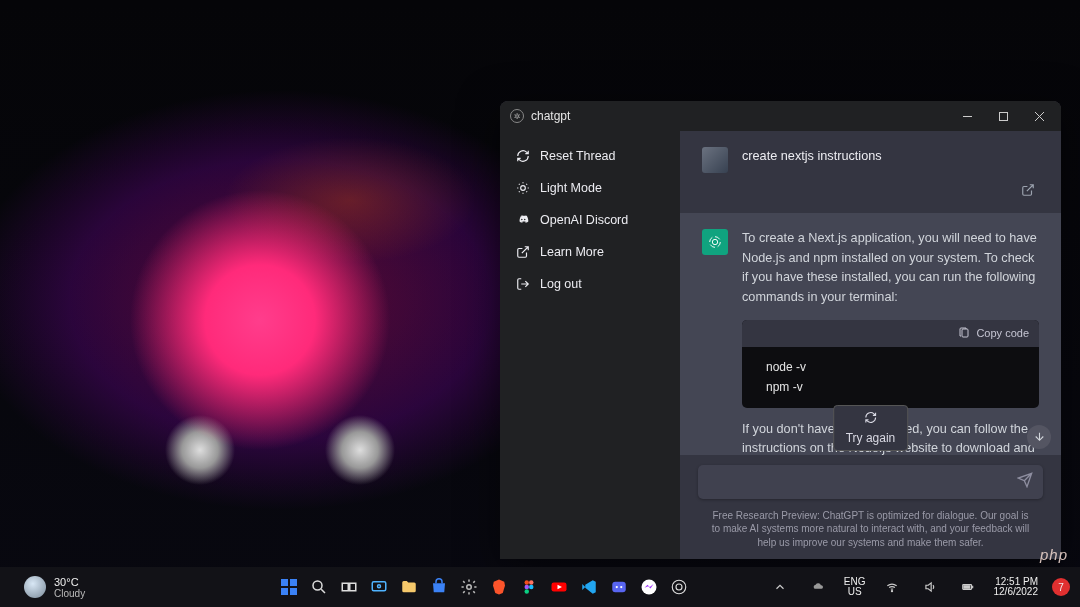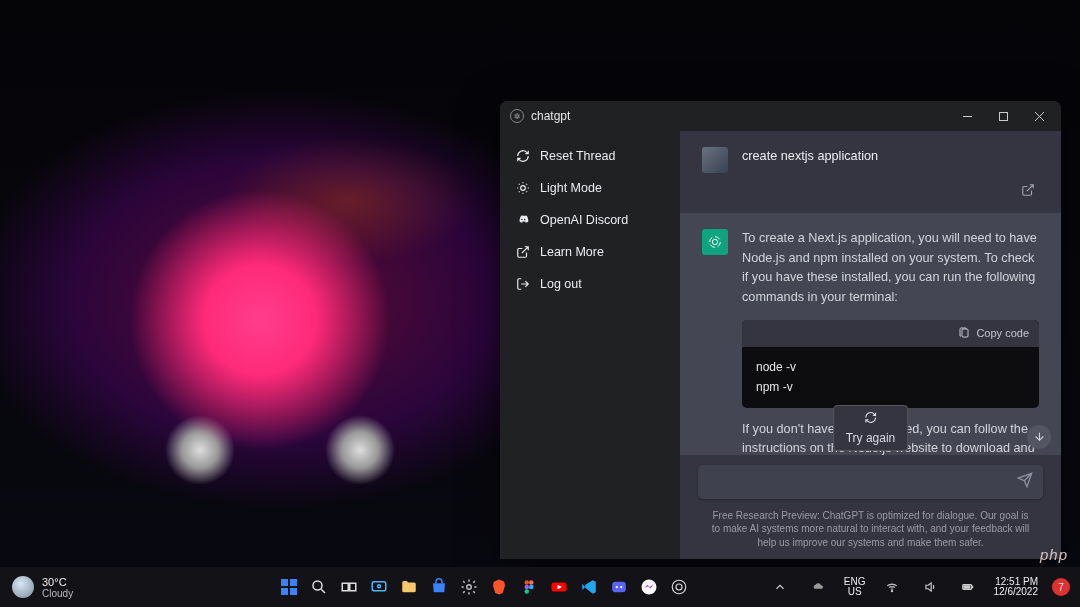--- a/index.html
+++ b/index.html
@@ -32,31 +32,31 @@
   .avatar { width:26px; height:26px; border-radius:3px; flex:0 0 26px; }
   .av-user { background:linear-gradient(135deg,#6b7280,#374151); }
   .av-ai { background:#10a37f; display:flex; align-items:center; justify-content:center; }
   .av-ai svg { width:16px; height:16px; }
   .msg-content { flex:1; min-width:0; }
   .user-head { display:flex; align-items:flex-start; }
   .ext-link { margin-left:auto; color:#9ca3af; margin-top:28px; margin-right:4px; }
   .ext-link svg { width:14px; height:14px; }
   .codeblk { margin:12px 0; border-radius:5px; overflow:hidden; background:#0d0d10; }
   .codehdr { display:flex; justify-content:flex-end; background:#343541; padding:5px 10px; font-size:11px; color:#c5c5d2; gap:6px; align-items:center; }
-  .codebody { padding:10px 14px; font-family:Consolas,monospace; font-size:12px; color:#e5e5e5; line-height:1.7; }
+  .codebody { padding:10px 24px; font-family:Consolas,monospace; font-size:12px; color:#e5e5e5; line-height:1.7; }
   .codeline { white-space:pre; }
   .tryagain { position:absolute; left:50%; transform:translateX(-50%); bottom:4px; background:#343541; border:1px solid #555; border-radius:4px; padding:5px 12px; font-size:12px; display:flex; align-items:center; gap:7px; color:#d9d9e3;flex-direction:column; }
   .scrolldn { position:absolute; right:10px; bottom:6px; width:24px; height:24px; border-radius:50%; background:#545562; display:flex; align-items:center; justify-content:center; }
   .inputbar { padding:10px 18px 6px; }
   .inputbox { background:#40414f; border-radius:5px; height:34px; display:flex; align-items:center; padding:0 10px; box-shadow:0 1px 3px rgba(0,0,0,.3); }
   .inputbox input { flex:1; background:transparent; border:none; outline:none; color:#fff; font-size:13px; }
   .send { color:#8e8ea0; }
   .footnote { text-align:center; font-size:10px; color:#9a9aa8; padding:4px 30px 10px; line-height:1.35; }
   .taskbar { position:absolute; left:0; bottom:0; width:1080px; height:40px; background:rgba(20,20,24,.9); backdrop-filter:blur(6px); display:flex; align-items:center; color:#eee; font-size:11px; }
-  .tb-left { display:flex; align-items:center; gap:8px; padding-left:12px; width:200px; }
+  .tb-left { display:flex; align-items:center; gap:8px; padding-left:24px; width:200px; }
   .tb-center { flex:1; display:flex; justify-content:center; gap:6px; }
   .tb-right { display:flex; align-items:center; gap:14px; padding-right:10px; }
   .tico { width:24px; height:24px; border-radius:4px; display:flex; align-items:center; justify-content:center; }
   .tico svg { width:18px; height:18px; }
   .tico.sm svg { width:14px; height:14px; }
   .weather-ico { width:22px; height:22px; border-radius:50%; background:radial-gradient(circle at 40% 35%,#d8e7f5,#7a8a99); }
   .lang { font-size:10px; line-height:1.05; text-align:center; }
   .clock { font-size:10px; line-height:1.05; text-align:right; }
   .notif { width:18px; height:18px; border-radius:50%; background:#e03030; display:flex; align-items:center; justify-content:center; font-size:10px; }
   .watermark { position:absolute; right:12px; bottom:44px; font-size:15px; color:rgba(245,220,210,0.85); letter-spacing:1px; font-style:italic; }
@@ -123,21 +123,21 @@
         </div>
       </div>
 
       <div class="main">
         <div class="msgs">
 
           <div class="msg user">
             <div class="user-head">
               <div class="msg-row" style="flex:1">
                 <div class="avatar av-user"></div>
-                <div class="msg-content">create nextjs application</div>
+                <div class="msg-content">create nextjs instructions</div>
               </div>
             </div>
             <div class="ext-link" style="display:flex;justify-content:flex-end;margin-top:10px">
               <svg viewBox="0 0 24 24" fill="none" stroke="currentColor" stroke-width="2">
                   <path d="M18 13v6a2 2 0 0 1-2 2H5a2 2 0 0 1-2-2V8a2 2 0 0 1 2-2h6M15 3h6v6M10 14L21 3"></path>
                 </svg>
             </div>
           </div>
 
           <div class="msg ai">

